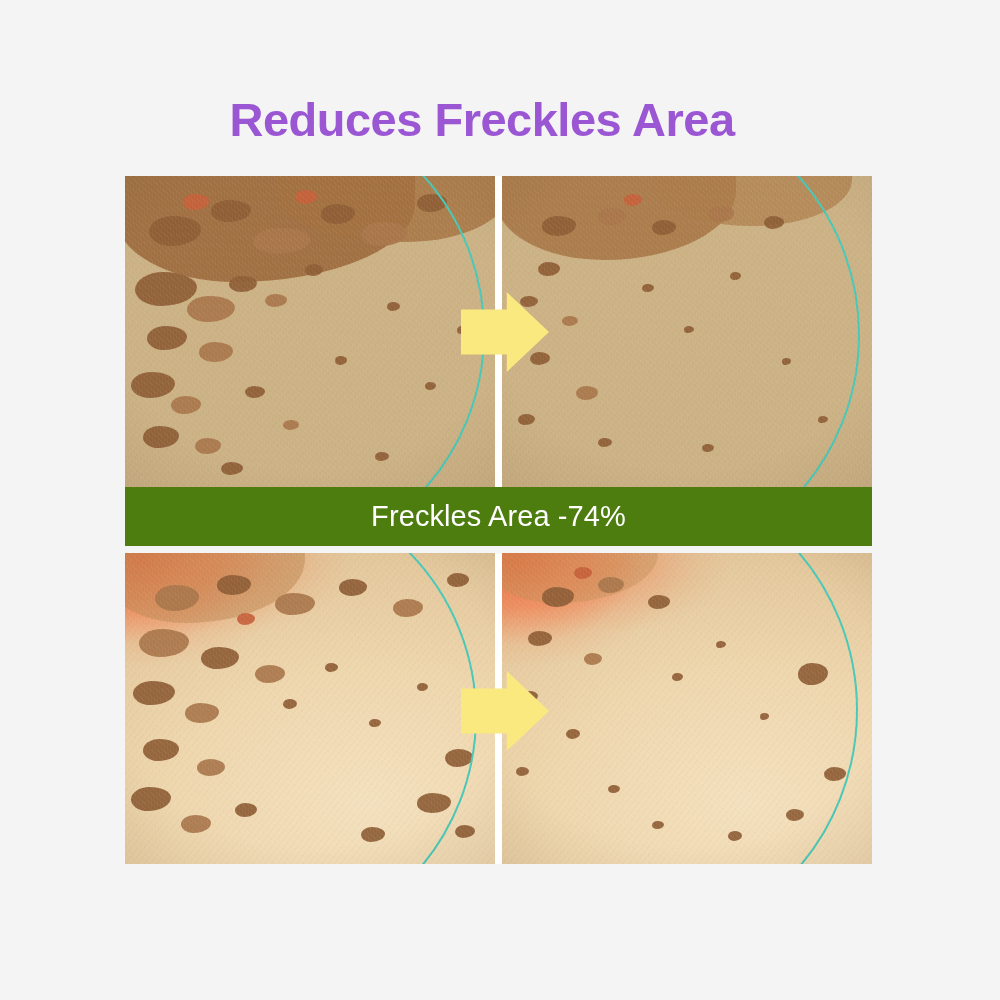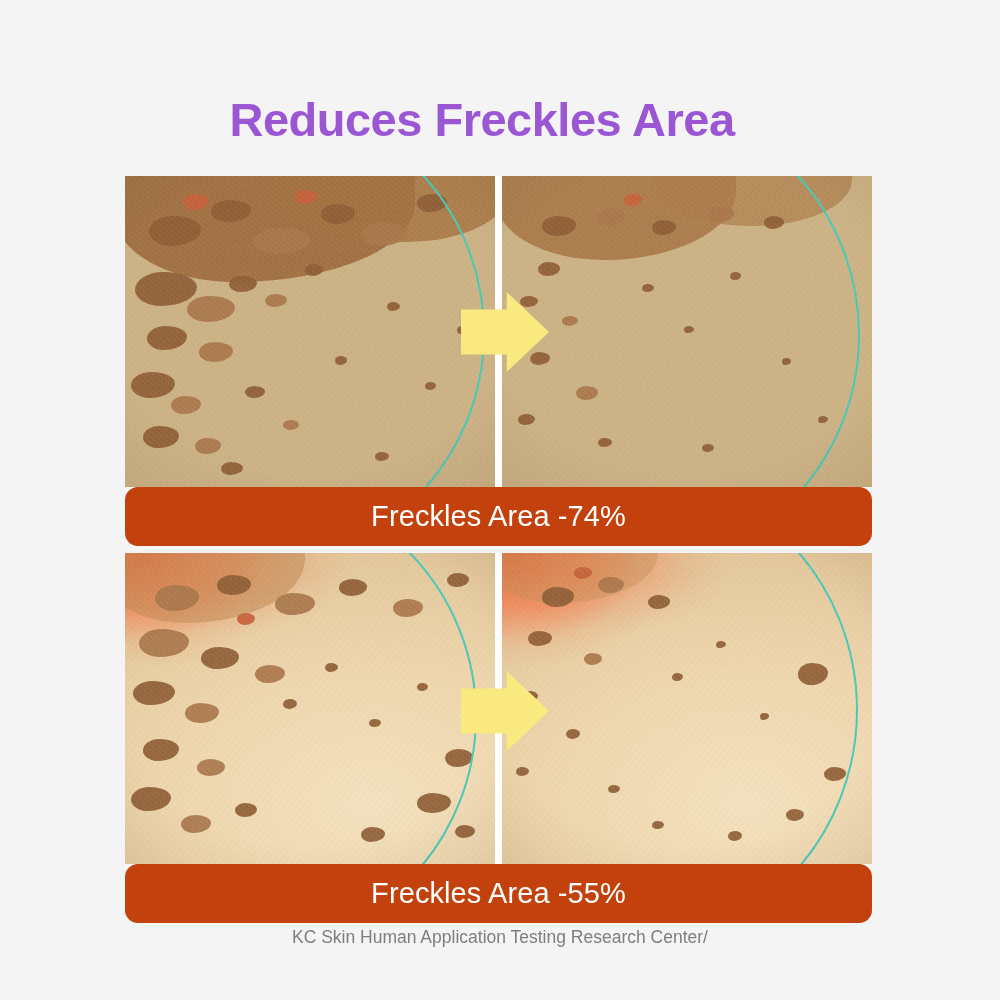--- a/index.html
+++ b/index.html
@@ -151,29 +151,28 @@
     clip-path: polygon(0% 22%, 52% 22%, 52% 0%, 100% 50%, 52% 100%, 52% 78%, 0% 78%);
     pointer-events: none;
   }
   .arrow-r1 { left: 336px; top: 116px; }
   .arrow-r2 { left: 336px; top: 118px; }
 
   
   .banner {
     width: 747px;
     height: 59px;
-    background: #c2410c;
+    background: #4d7c0f;
     color: #ffffff;
     display: flex;
     align-items: center;
     justify-content: center;
     font-size: 29px;
     font-weight: 400;
     letter-spacing: 0.1px;
-    border-radius: 13px;
   }
 
   
   .footer {
     position: absolute;
     left: 0;
     top: 925px;
     width: 1000px;
     text-align: center;
     font-size: 17.5px;
@@ -330,22 +329,20 @@
             <span class="dk" style="left:150px; top:268px; width:12px; height:8px;"></span>
           </div>
           <div class="circle circle-r2r"></div>
           <div class="grain"></div>
           <div class="vignette"></div>
         </div>
 
         <div class="arrow arrow-r2"></div>
       </div>
 
-      <div class="banner">Freckles Area -55%</div>
     </div>
 
   </div>
 
   <div class="footer">
-    <div>KC Skin Human Application Testing Research Center/</div>
   </div>
 
 </div>
 
 </body></html>

